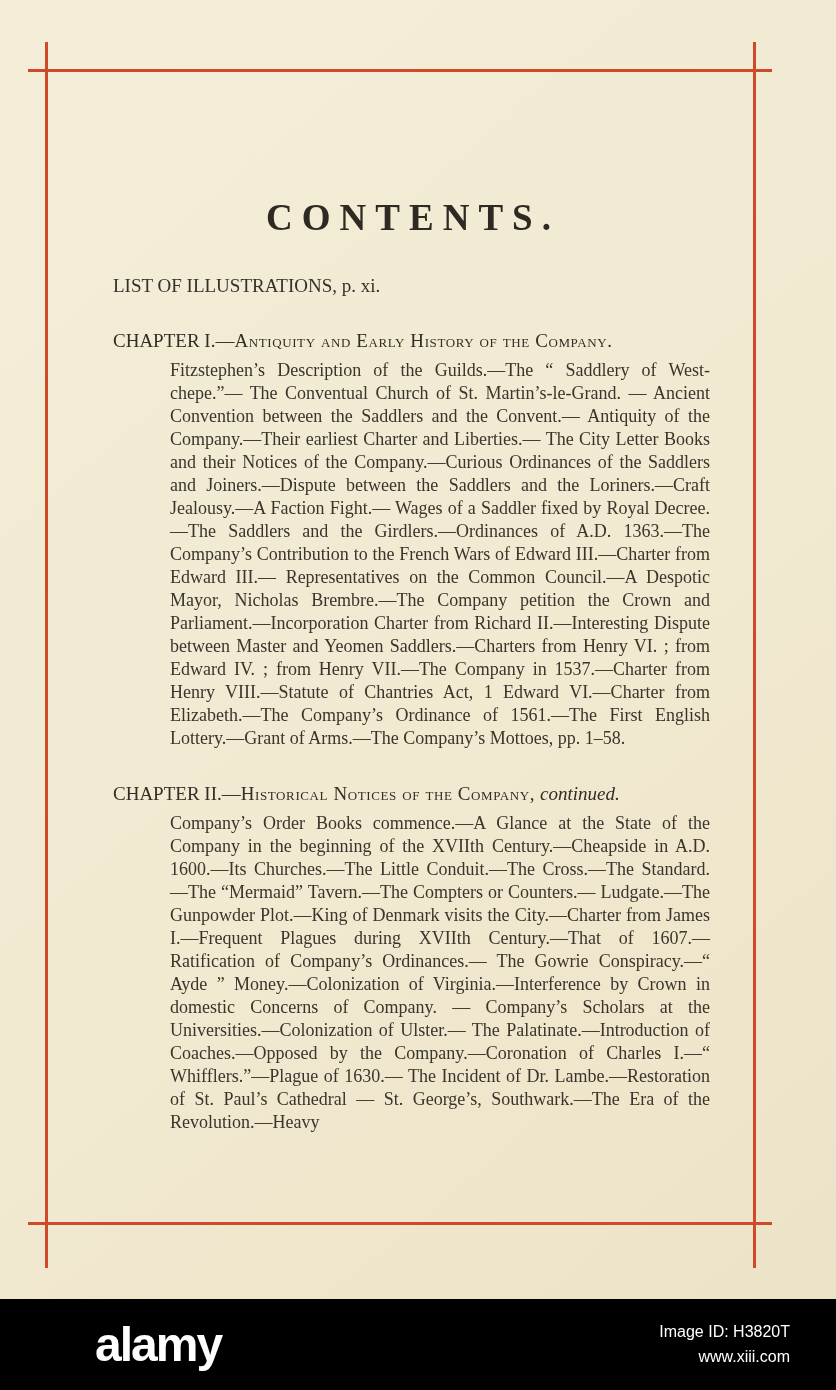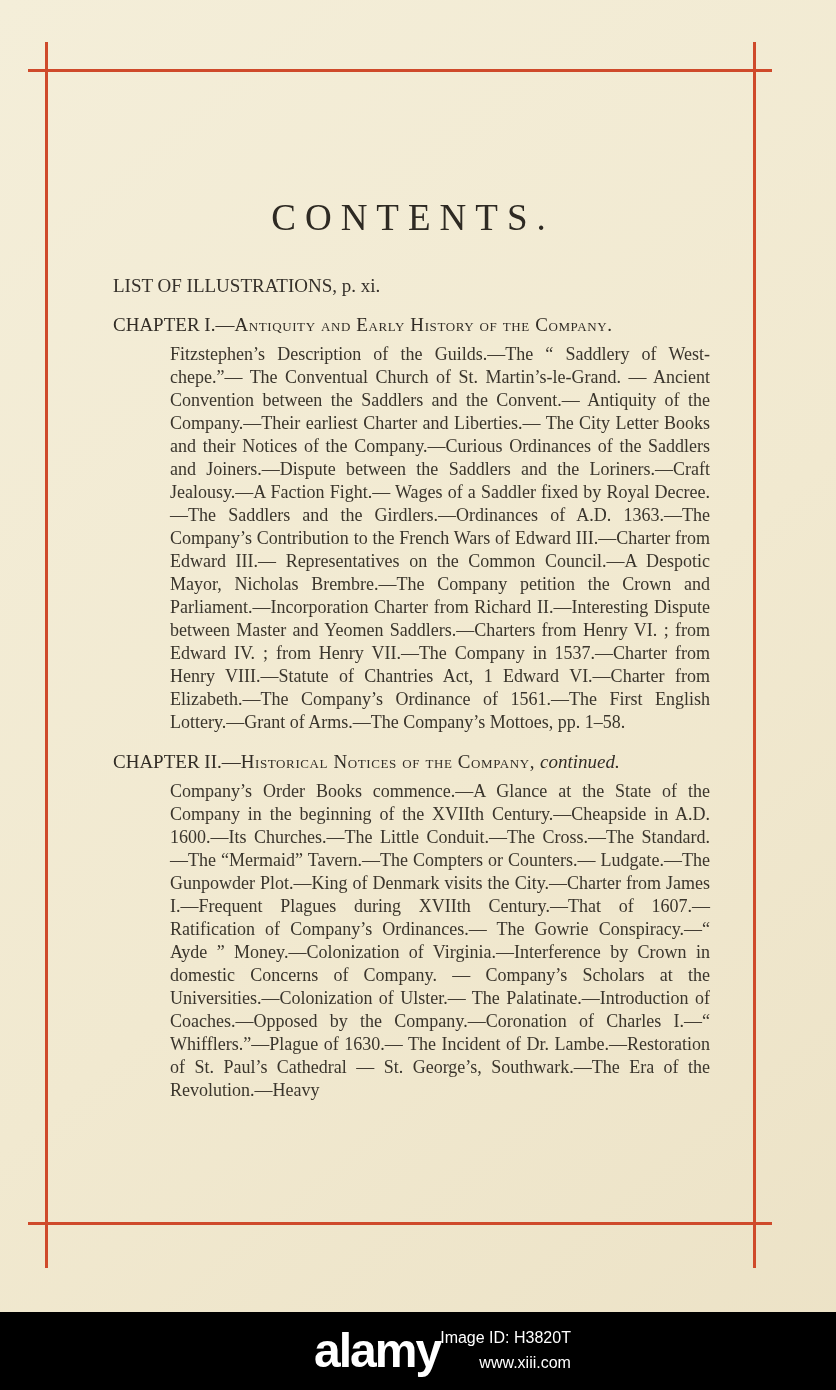--- a/index.html
+++ b/index.html
@@ -24,33 +24,33 @@
   .hline.bottom { top: 1222px; }
 
   .content {
     position: absolute;
     left: 113px;
     top: 196px;
     width: 600px;
   }
   .title {
     font-size: 37px;
-    font-weight: normal;
+    font-weight: bold;
     letter-spacing: 9px;
     text-align: center;
     color: #2e2a23;
     margin-bottom: 36px;
   }
   .front-matter p {
     font-size: 19px;
     line-height: 22px;
     margin-bottom: 16px;
     color: #35302a;
   }
-  .chapter { margin-top: 16px; }
+  .chapter { margin-top: 32px; }
   .chapter + .chapter { }
   .chapter-heading {
     font-size: 19px;
     line-height: 24px;
     color: #322d26;
     white-space: nowrap;
   }
   .sc { font-variant: small-caps; letter-spacing: 0.6px; }
   .cont { font-style: italic; }
   .chapter-body {
@@ -60,25 +60,25 @@
     font-size: 18px;
     line-height: 23px;
     text-align: justify;
     color: #3a352c;
   }
 
   
   .watermark-bar {
     position: absolute;
     left: 0; right: 0; bottom: 0;
-    height: 78px;
+    height: 91px;
     background: #000;
     display: flex;
     align-items: center;
-    justify-content: center;
+    justify-content: space-between;
     padding: 0 46px 0 95px;
     font-family: "Liberation Sans", sans-serif;
   }
   .alamy-logo {
     color: #ffffff;
     font-size: 48px;
     font-weight: bold;
     letter-spacing: -2px;
     line-height: 1;
   }

